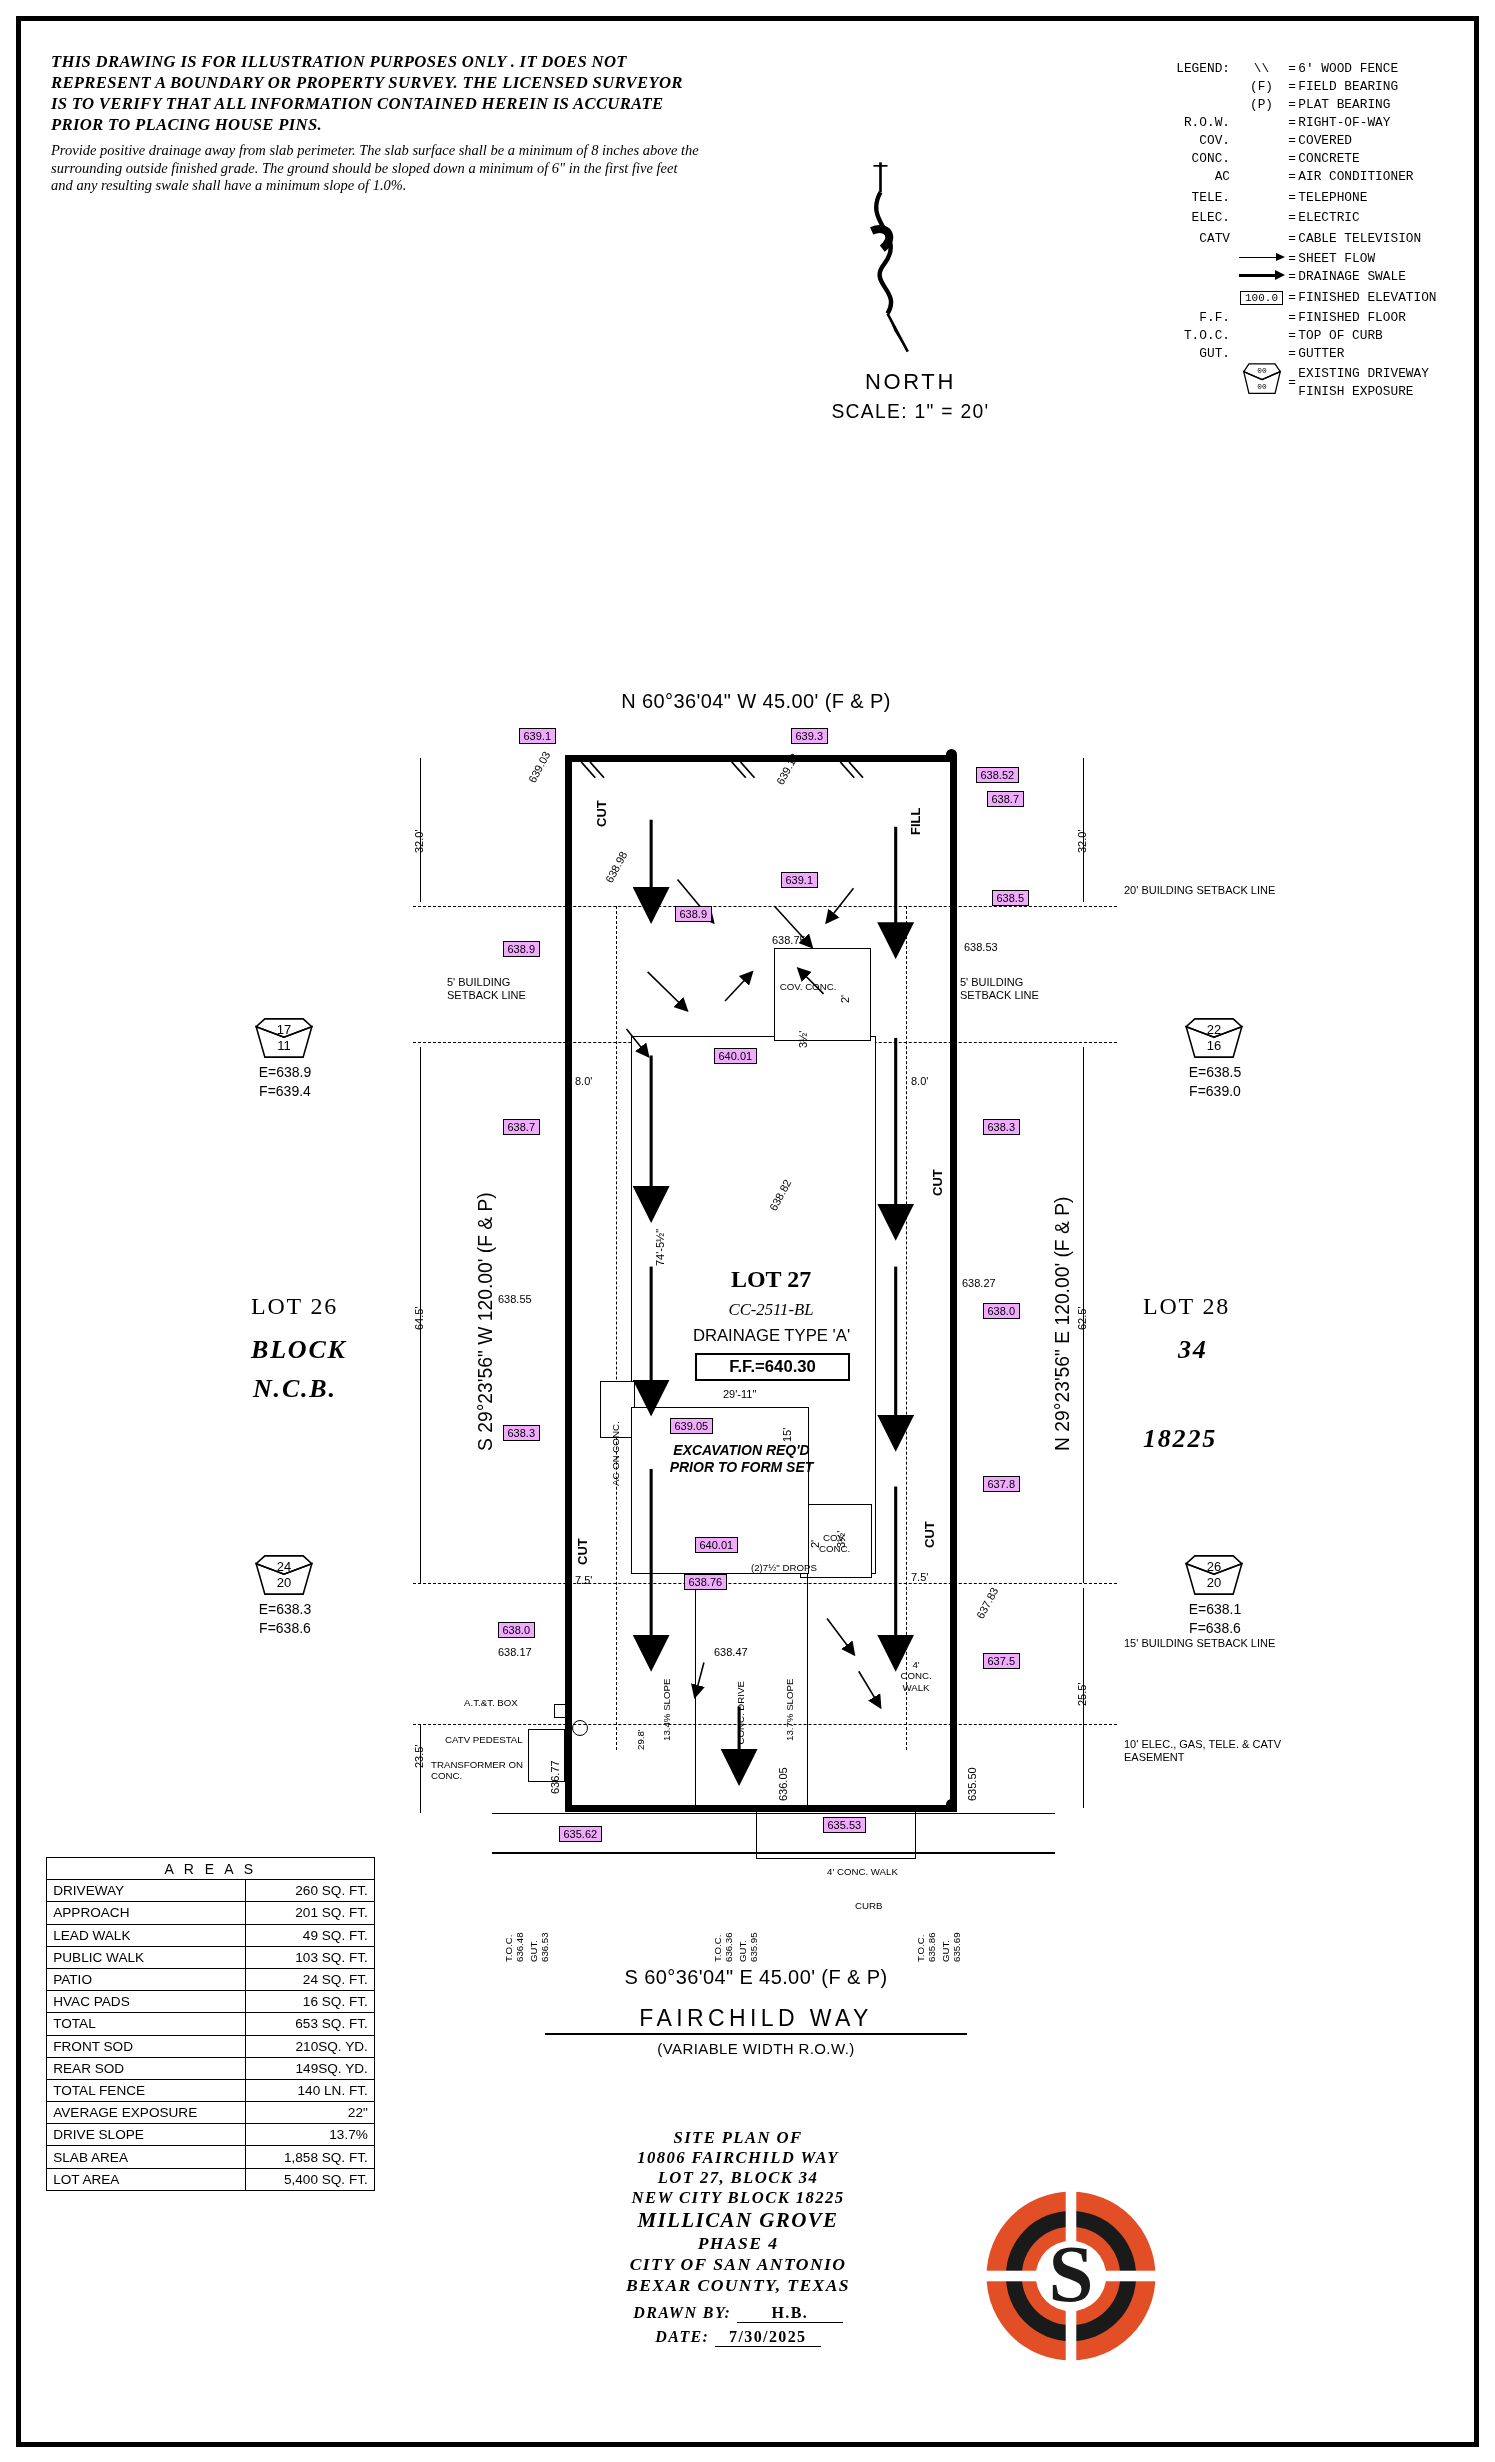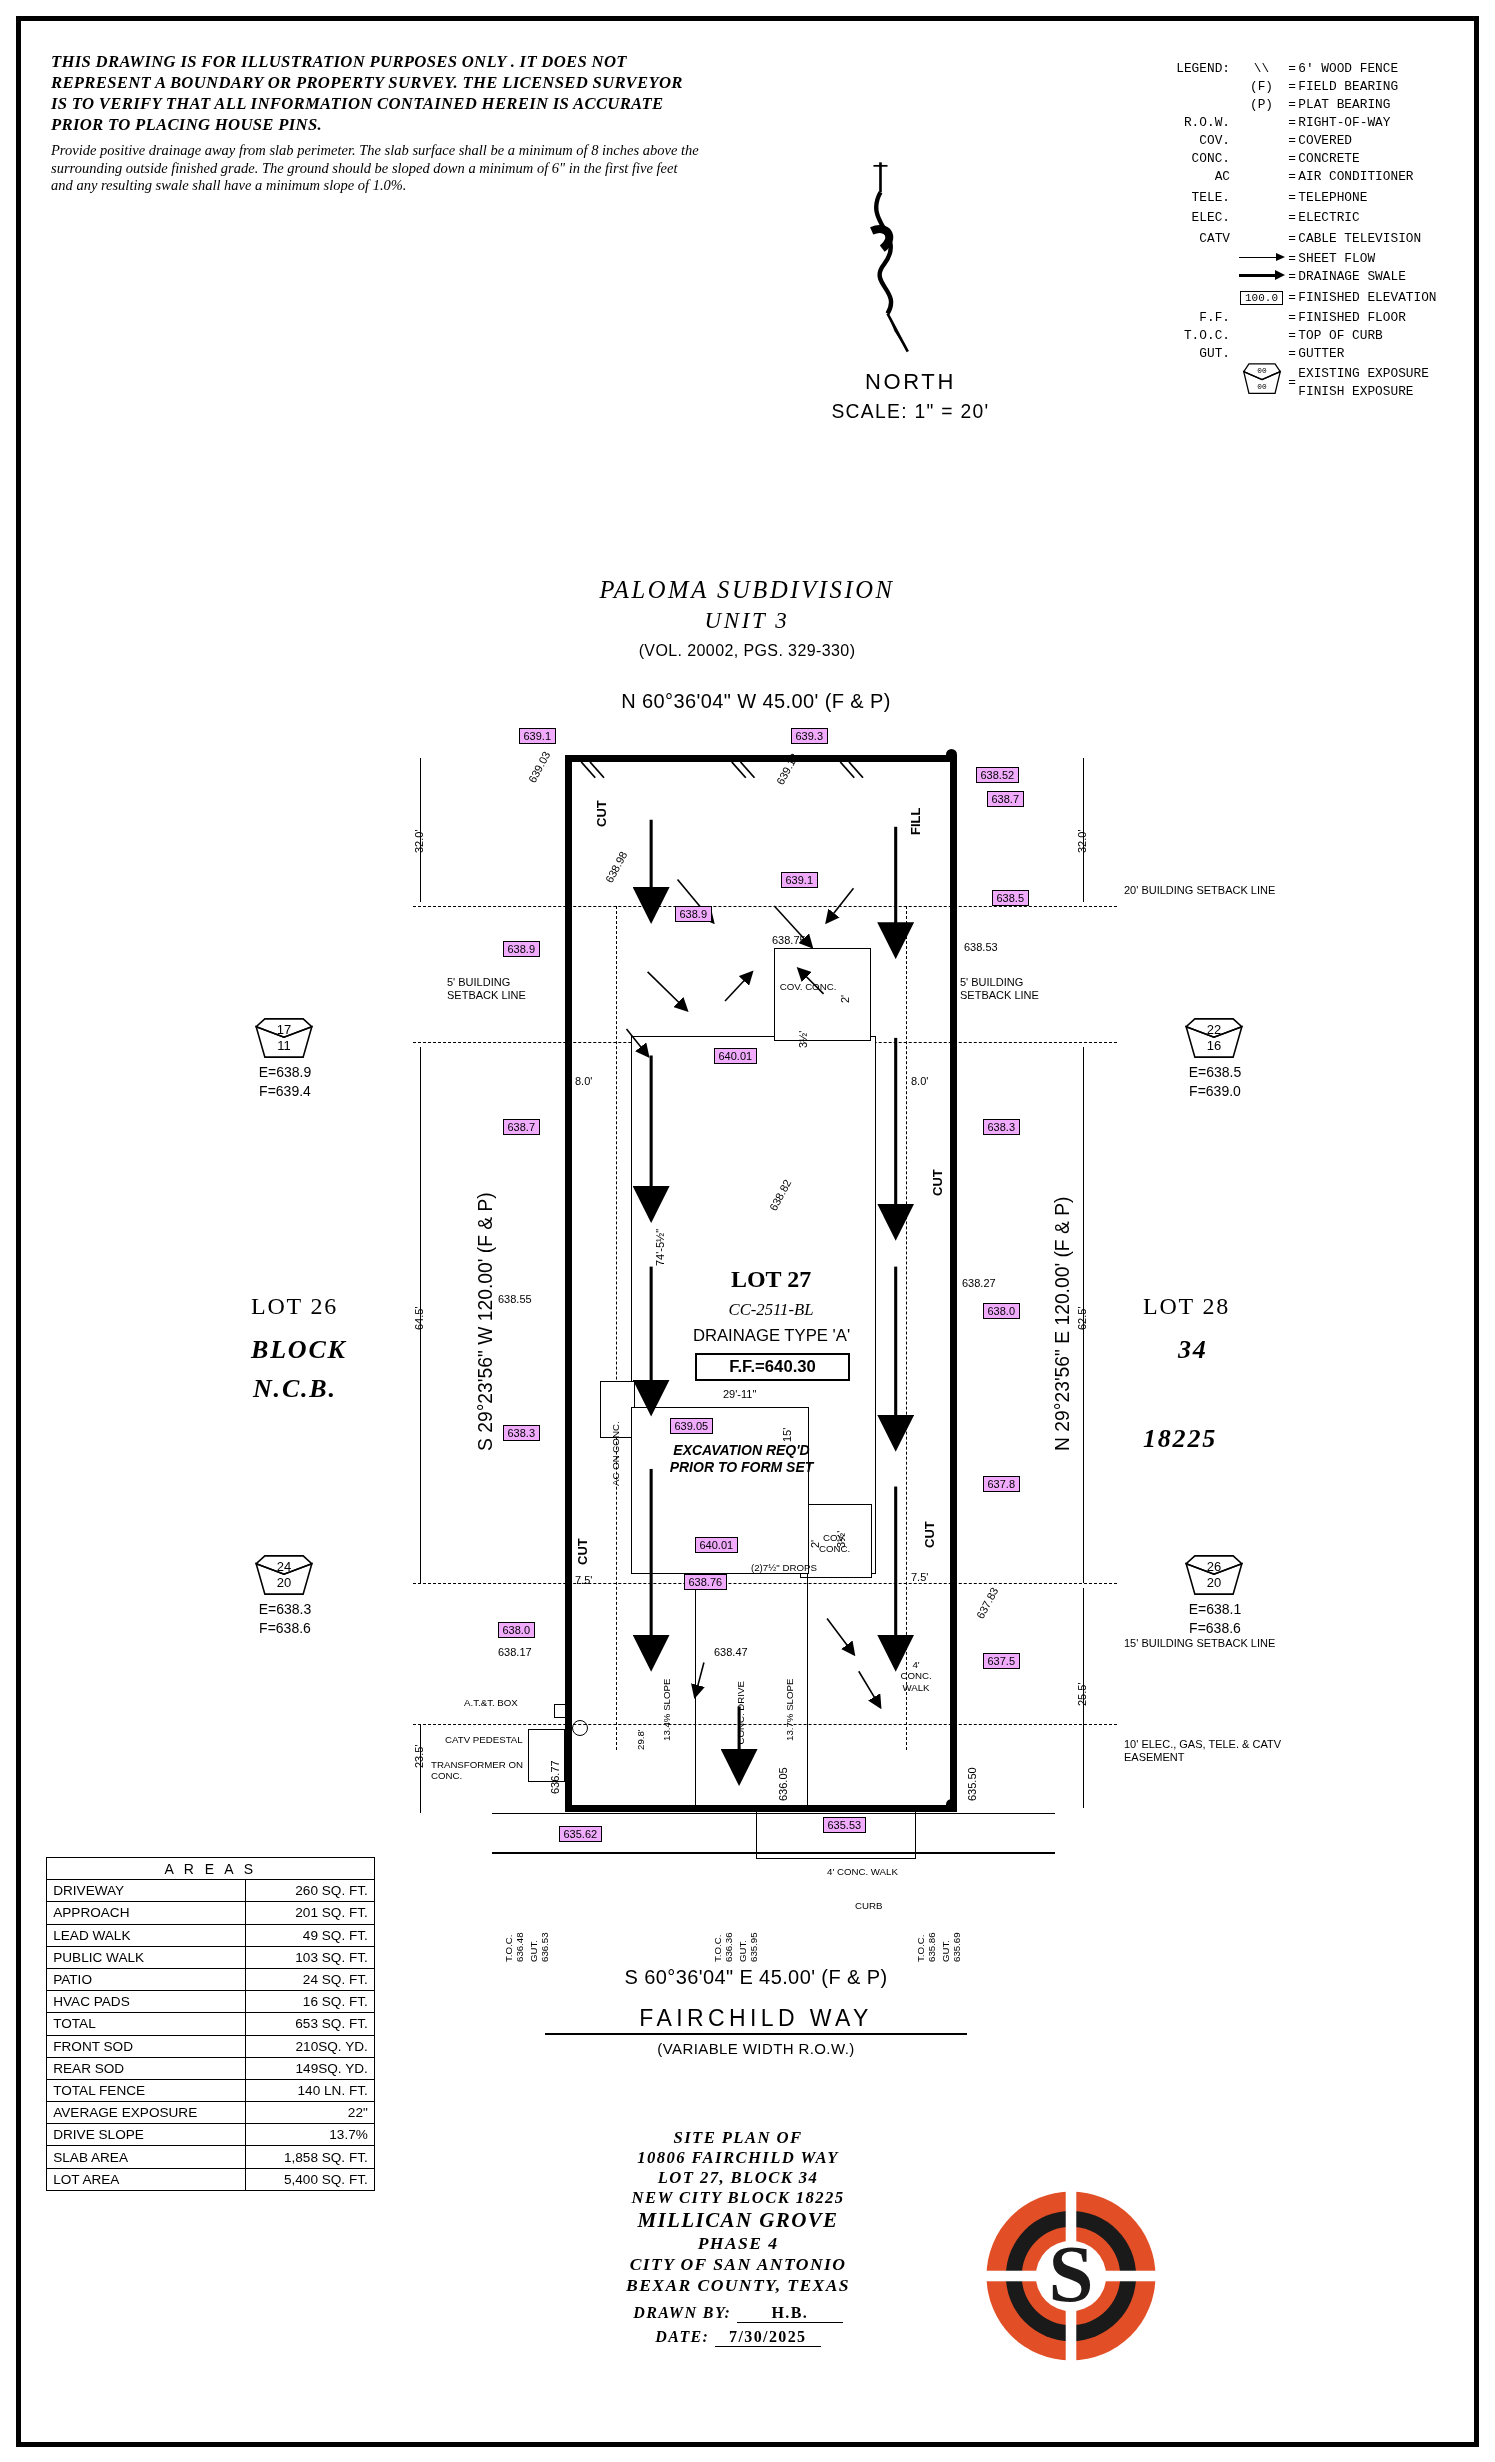--- a/index.html
+++ b/index.html
@@ -210,46 +210,41 @@
       <div class="lg-sym">
         <svg width="40" height="35" viewBox="0 0 46 40" style="font-size:14.5px">
             <polygon points="8,2 38,2 44,11 23,20 2,11" fill="none" stroke="#000" stroke-width="1.5"></polygon>
             <polygon points="2,11 23,20 44,11 38,36 8,36" fill="none" stroke="#000" stroke-width="1.5"></polygon>
             <text x="23" y="13" font-size="9" text-anchor="middle" font-family="Liberation Mono, monospace">00</text>
             <text x="23" y="31" font-size="9" text-anchor="middle" font-family="Liberation Mono, monospace">00</text>
           </svg>
       </div>
       <div class="lg-eq">=</div>
       <div class="lg-v">
-        <div>EXISTING EXPOSURE</div>
+        <div>EXISTING DRIVEWAY</div>
         <div>FINISH EXPOSURE</div>
       </div>
     </div>
   </div>
 
   <div class="abs" id="north">
     <svg width="176" height="220" viewBox="0 0 200 250">
       <line x1="96" y1="14" x2="96" y2="48" stroke="#000" stroke-width="3"></line>
       <line x1="88" y1="18" x2="104" y2="18" stroke="#000" stroke-width="2"></line>
       <path d="M96 48 C 76 84, 126 96, 100 130 C 82 152, 120 160, 104 186" stroke="#000" stroke-width="5" fill="none"></path>
       <path d="M86 92 C 104 84, 114 100, 98 112" stroke="#000" stroke-width="9" fill="none"></path>
       <path d="M104 186 L 126 228 L 112 206 Z" fill="#000"></path>
       <line x1="104" y1="186" x2="127" y2="229" stroke="#000" stroke-width="3"></line>
     </svg>
   </div>
   <div class="abs" id="northlabel">
     <div class="n1">NORTH</div>
     <div class="n2">SCALE:  1" = 20'</div>
   </div>
 
-  <div class="abs" id="subdiv">
-    <div class="s1">PALOMA SUBDIVISION</div>
-    <div class="s2">UNIT 3</div>
-    <div class="s3">(VOL. 20002, PGS. 329-330)</div>
-  </div>
 
   <div class="abs" id="bearingTop">N 60°36'04" W 45.00' (F &amp; P)</div>
   <div class="abs" id="bearingBot">S 60°36'04" E 45.00' (F &amp; P)</div>
 
   <div class="abs streetline"></div>
   <div class="abs" id="streetName">FAIRCHILD WAY</div>
   <div class="abs" id="streetRow">(VARIABLE WIDTH R.O.W.)</div>
 
   <div class="abs lotline" style="left:565px;top:755px;width:392px;height:7px;"></div>
   <div class="abs lotline" style="left:565px;top:755px;width:7px;height:1057px;"></div>

